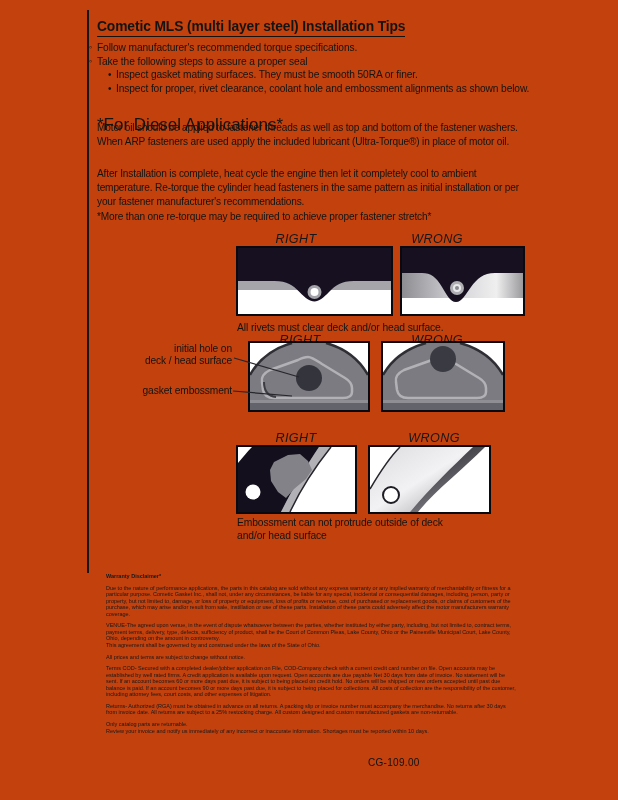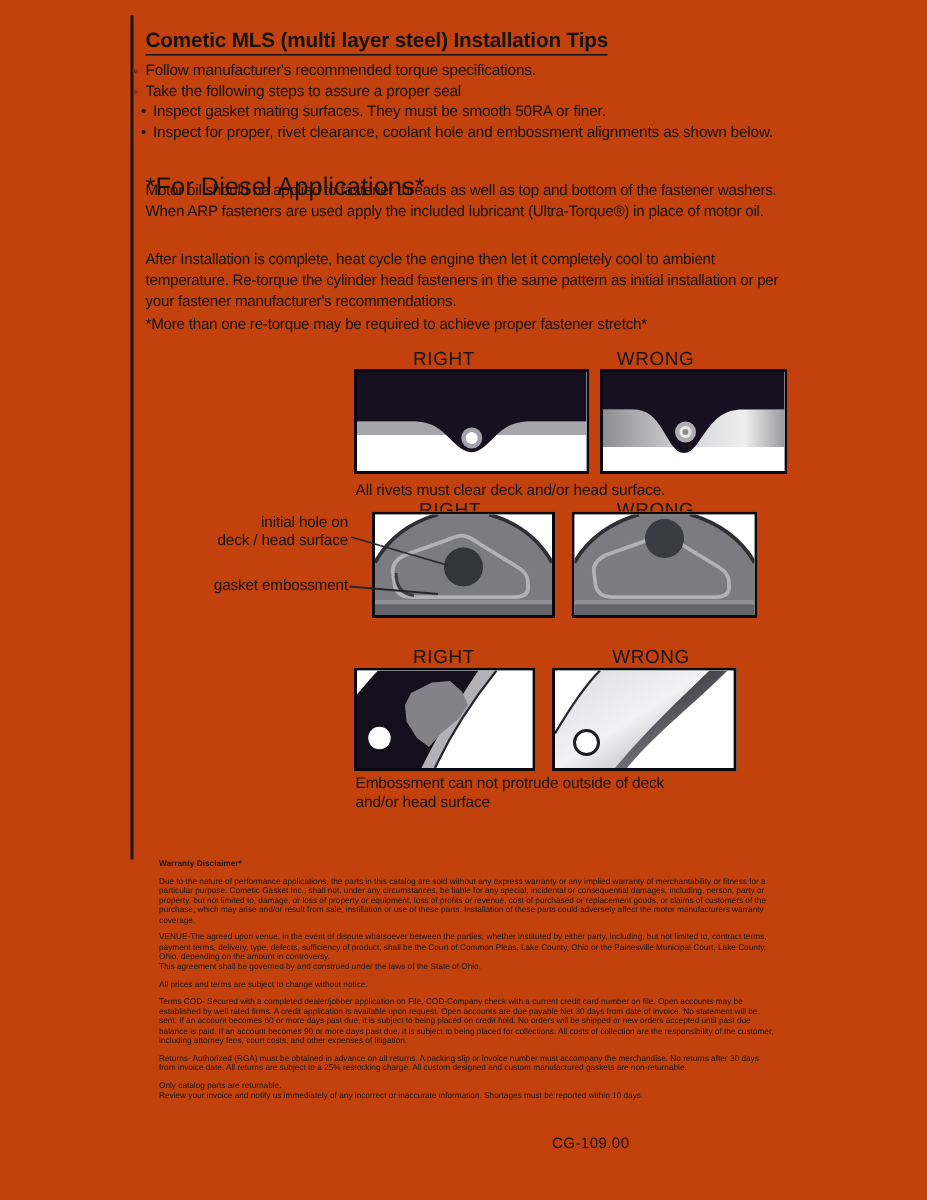--- a/index.html
+++ b/index.html
@@ -10,30 +10,30 @@
   .left-rule { position:absolute; left:87px; top:10px; width:1.5px; height:563px; background:#17171b; }
 
   .title {
     position:absolute; left:97px; top:19px; font-size:13.8px; font-weight:bold;
     border-bottom:1.6px solid #121212; padding-bottom:1.5px; letter-spacing:-0.1px;
   }
 
   .bullets { position:absolute; left:89px; top:41px; font-size:10.2px; line-height:13.6px; letter-spacing:-0.1px; }
   .brow { white-space:nowrap; }
   .bmark { display:inline-block; width:8px; font-size:9px; vertical-align:top; }
-  .sub { padding-left:5px; }
+  .sub { padding-left:19px; }
   .smark { display:inline-block; width:8px; font-size:10px; vertical-align:top; }
 
   .diesel-head { position:absolute; left:97px; top:115px; font-size:17px; font-weight:normal; }
   .para { position:absolute; left:97px; width:428px; font-size:10.1px; line-height:13.8px; letter-spacing:-0.15px; }
   .p1 { top:121px; }
   .p2 { top:167px; }
   .note { top:210px; }
 
-  .rw-label { position:absolute; transform:translateX(-50%); font-size:12.6px; letter-spacing:0.4px; color:#17171b; white-space:nowrap; }
+  .rw-label { position:absolute; transform:translateX(-50%); font-size:12.6px; letter-spacing:0.4px; color:#17171b; white-space:nowrap;font-style:italic; }
   .imgbox { position:absolute; border:2.5px solid #0a0a0e; background:#fff; }
   .imgbox svg { display:block; width:100%; height:100%; }
   .caption { position:absolute; left:237px; font-size:10.3px; line-height:13px; letter-spacing:-0.1px; color:#141414; white-space:nowrap; }
 
   .sidelab { position:absolute; left:108px; width:124px; text-align:right; font-size:10.2px; line-height:12.2px; letter-spacing:-0.1px; }
   .pointer-overlay { position:absolute; left:0; top:0; width:618px; height:800px; pointer-events:none; z-index:5; }
 
   .legal { position:absolute; left:106px; top:573px; width:410px; font-size:5.5px; line-height:6.4px; color:#18181c; }
   .legal p { margin:0 0 5.5px 0; white-space:pre-line; }
   .legal .lh { font-weight:bold; margin-bottom:5.5px; }

